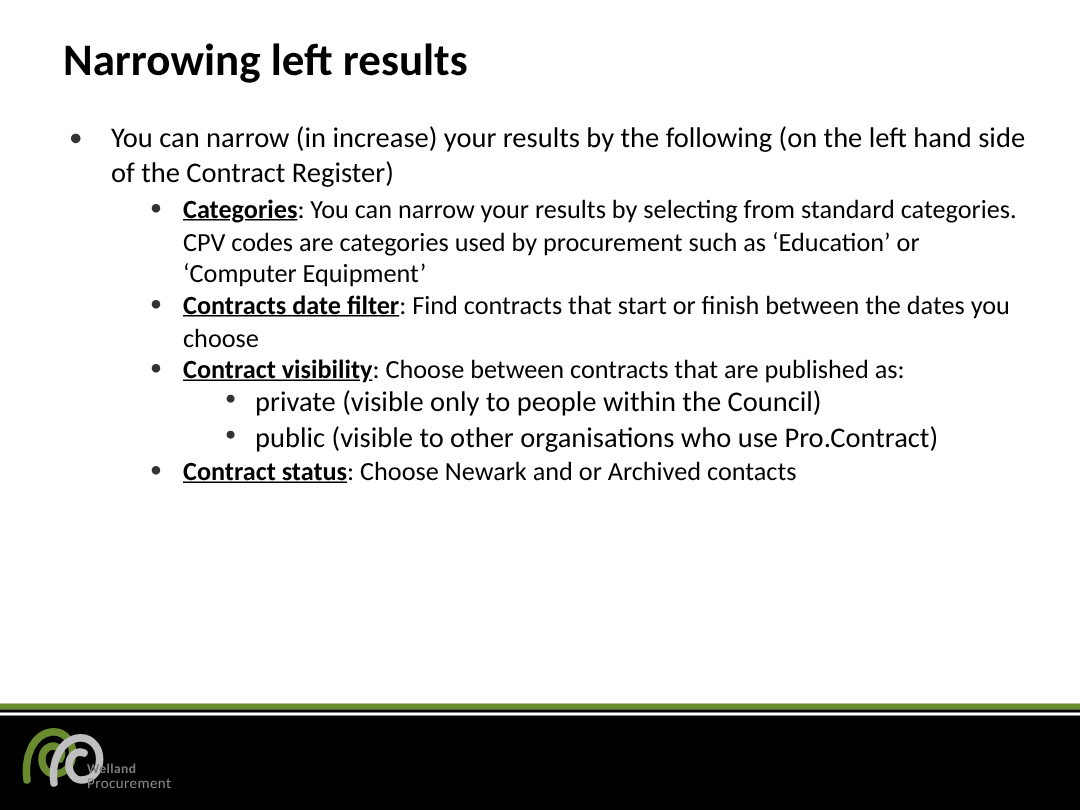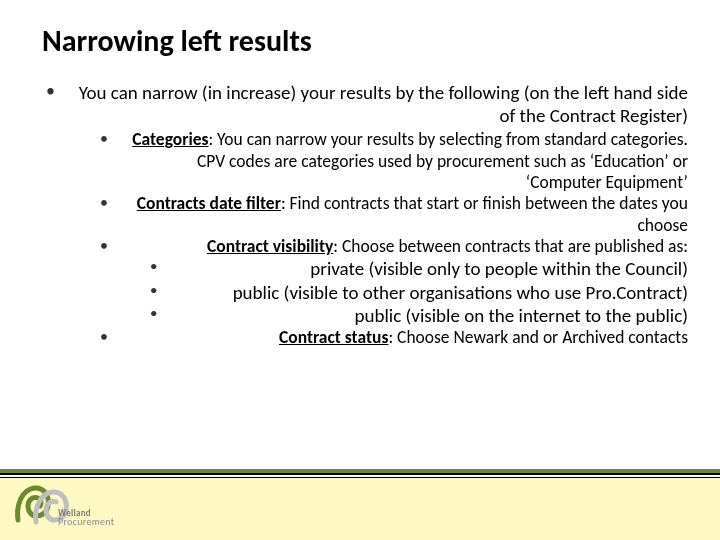--- a/index.html
+++ b/index.html
@@ -1,35 +1,35 @@
 <!DOCTYPE html>
 <html><head>
 <meta charset="utf-8">
 <style>
   * { box-sizing: border-box; margin: 0; padding: 0; }
   html, body { width: 720px; height: 540px; font-family: Calibri, Arial, sans-serif; background: #fff; color: #000; }
   .slide { position: relative; width: 720px; height: 540px; padding: 22px 32px 0 42px; }
   .title { font-size: 30px; font-weight: 700; margin-bottom: 22px; }
   ul { list-style: none; }
   .lvl1 { font-size: 19px; padding-left: 0; }
-  .lvl1 > li { position: relative; padding-left: 32px; margin-bottom: 4px; line-height: 1.22; text-align: right; }
+  .lvl1 > li { position: relative; padding-left: 32px; margin-bottom: 4px; line-height: 1.22; }
   .lvl1 > li::before { content: "•"; position: absolute; left: 4px; top: 0; font-size: 18px; color: #333; }
   .lvl2 { font-size: 17.5px; padding-left: 22px; margin-top: 2px; }
   .lvl2 > li { position: relative; padding-left: 26px; margin-bottom: 0; line-height: 1.22; }
   .lvl2 > li::before { content: "•"; position: absolute; left: 4px; top: 0; font-size: 16px; color: #333; }
   .lvl3 { font-size: 19px; padding-left: 24px; margin-top: 0; }
   .lvl3 > li { position: relative; padding-left: 24px; line-height: 1.22; }
   .lvl3 > li::before { content: "•"; position: absolute; left: 4px; top: 0; font-size: 15px; color: #333; }
   .b { font-weight: 700; }
   .u { text-decoration: underline; }
   .footer { position: absolute; left: 0; bottom: 0; width: 720px; }
   .green-line { height: 4px; background: #6a8a2f; width: 100%; }
   .black-line { height: 2px; background: #000; width: 100%; }
   .thin-line  { height: 1px; background: #000; width: 100%; margin-top: 2px; }
-  .logo-area { height: 62px; background: #fef9c3; position: relative; }
+  .logo-area { height: 62px; background: #000000; position: relative; }
   .logo { position: absolute; left: 14px; top: 4px; }
   .logo svg { display: block; }
   .logo-text { position: absolute; left: 58px; top: 30px; font-size: 9px; line-height: 1; color: #6d6d6d; }
   .logo-text .wp { font-weight: 600; letter-spacing: 0.3px; color: #7a7a7a; }
   .logo-text .pr { font-weight: 400; color: #8a8a8a; font-size: 10px; letter-spacing: 0.3px; }
 </style>
 </head>
 <body>
 
 <div class="slide">
@@ -43,21 +43,20 @@
           <span class="b u">Categories</span><span>: You can narrow your results by selecting from standard categories. CPV codes are categories used by procurement such as ‘Education’ or ‘Computer Equipment’</span>
         </li>
         <li>
           <span class="b u">Contracts date filter</span><span>: Find contracts that start or finish between the dates you choose</span>
         </li>
         <li>
           <span class="b u">Contract visibility</span><span>: Choose between contracts that are published as:</span>
           <ul class="lvl3">
             <li>private (visible only to people within the Council)</li>
             <li>public (visible to other organisations who use Pro.Contract)</li>
-            <li>public (visible on the internet to the public)</li>
           </ul>
         </li>
         <li>
           <span class="b u">Contract status</span><span>: Choose Newark and or Archived contacts</span>
         </li>
       </ul>
     </li>
   </ul>
 
   <div class="footer">

